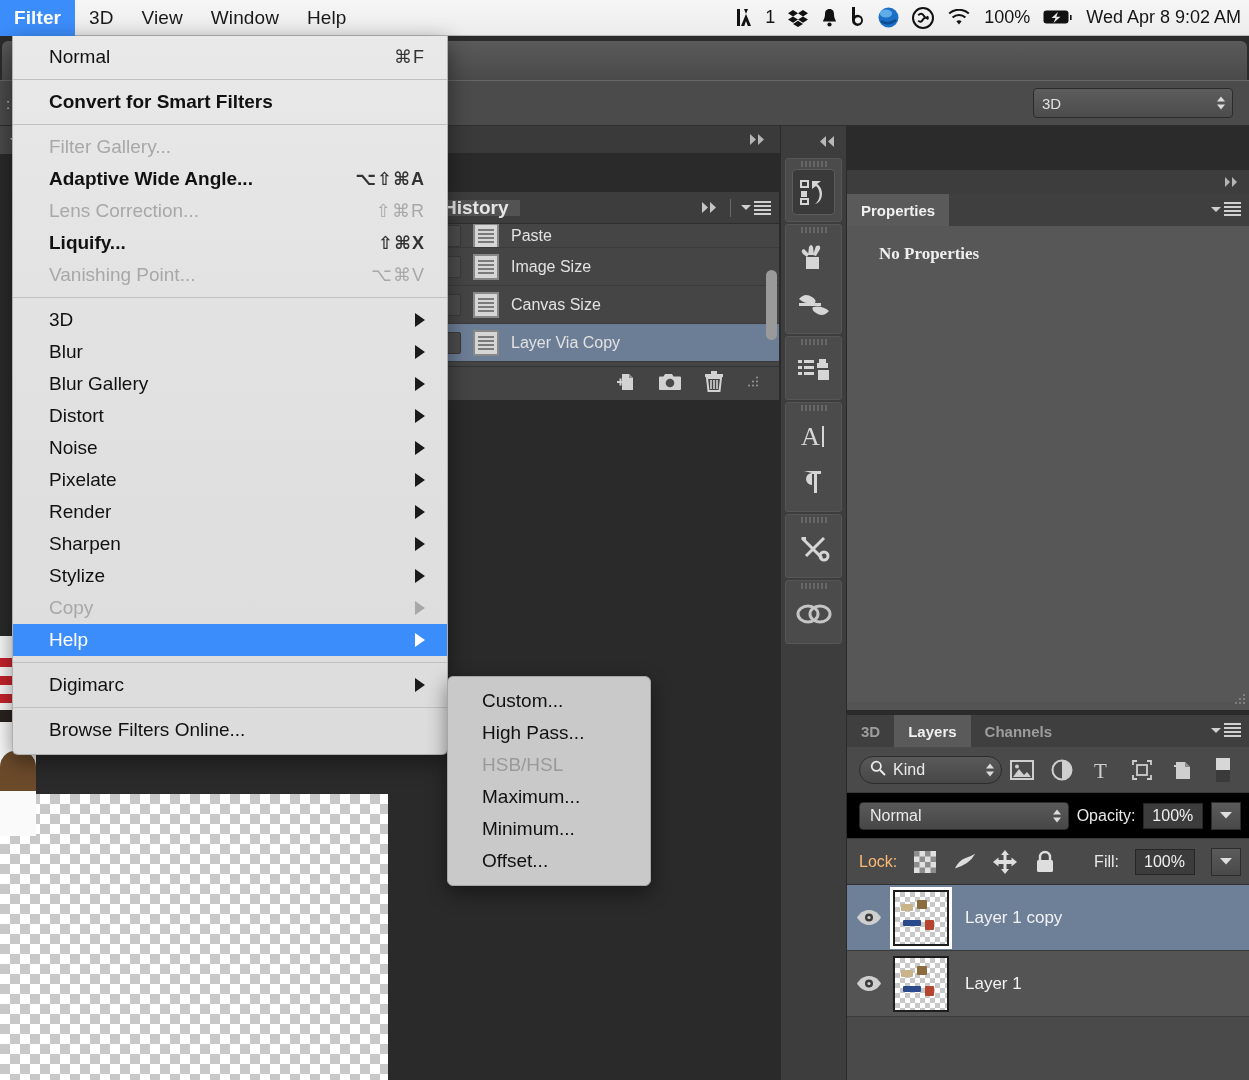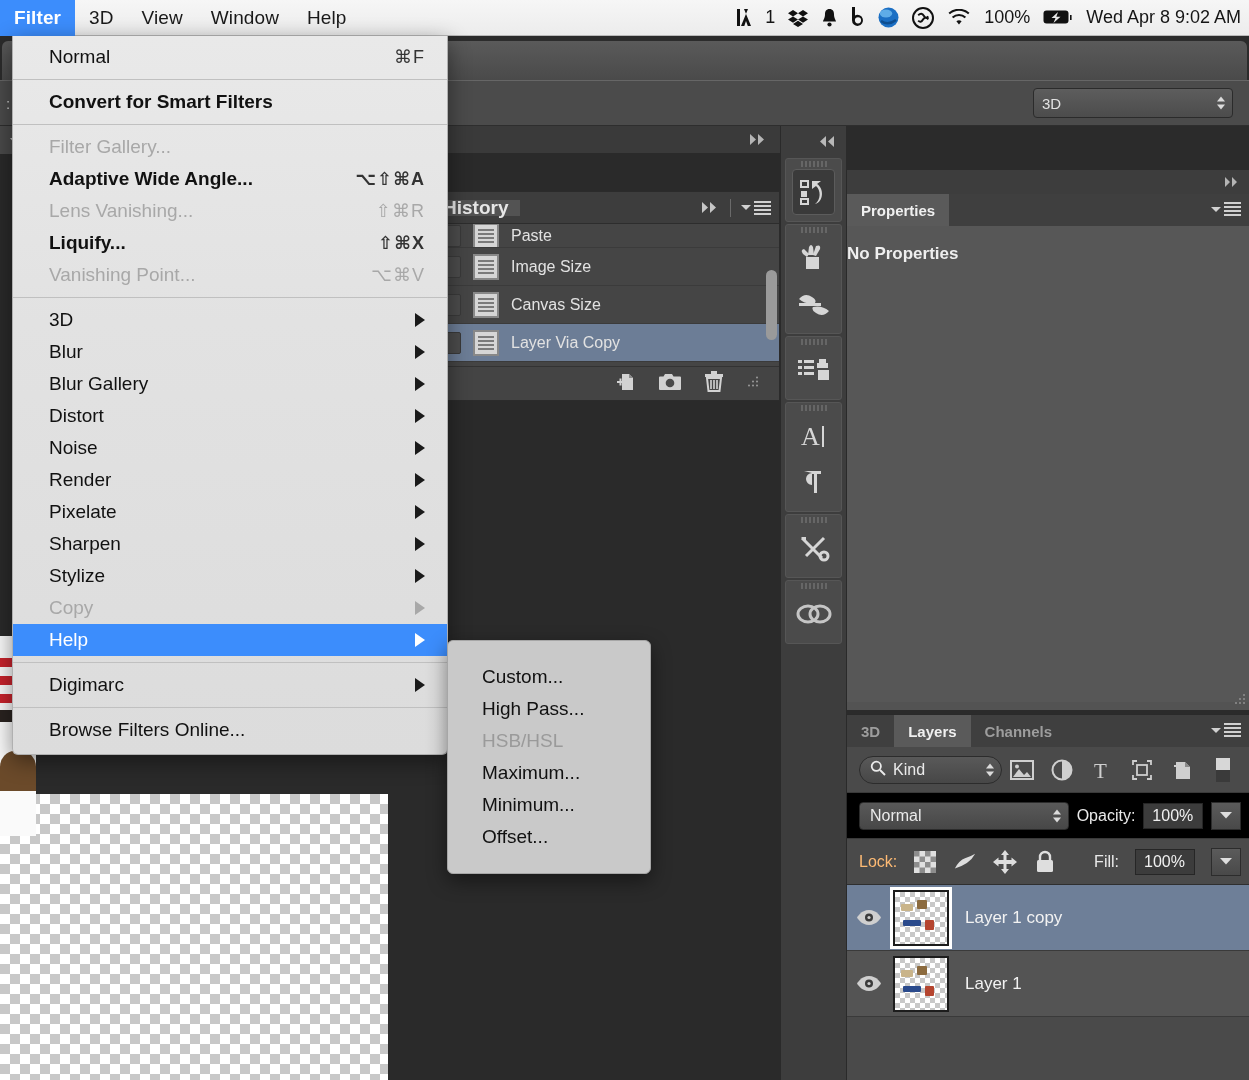--- a/index.html
+++ b/index.html
@@ -162,21 +162,21 @@
   .panel-tab{
     height:32px; display:flex; align-items:center; padding:0 14px;
     color:#9d9d9d; font-size:15px; font-weight:bold;
   }
   .panel-tab.active{ background:#5a5a5a; color:#f0f0f0; }
   .panel-menu{ position:absolute; right:8px; top:8px; display:flex; align-items:center; gap:3px;}
   .hamb{ display:flex; flex-direction:column; gap:2px; }
   .hamb b{ display:block; width:17px; height:2px; background:#d0d0d0; }
   .tri-dn{ width:0;height:0;border-left:5px solid transparent;border-right:5px solid transparent;
            border-top:5px solid #d0d0d0; }
-  #props-body{ height:476px; background:#575757; padding:18px 0 0 0; }
+  #props-body{ height:476px; background:#575757; padding:18px 0 0 32px;font-family:Liberation Serif, serif; }
   #no-props{ color:#efefef; font-size:17px; font-weight:bold; }
   #props-resizer{ position:absolute; right:3px; bottom:3px; width:14px; height:14px; }
 
   
   #layers-panel{
     position:absolute; left:846px; top:678px; width:403px; height:366px;
     background:#4a4a4a; border-left:1px solid #2a2a2a; border-top:1px solid #2a2a2a;
   }
   #layers-tabbar{ height:32px; background:#3f3f3f; display:flex; align-items:center; position:relative;}
   #filter-row{ height:46px; background:#4a4a4a; display:flex; align-items:center;
@@ -248,24 +248,24 @@
   .arrow-r{
     margin-left:auto; width:0;height:0;
     border-top:7px solid transparent; border-bottom:7px solid transparent;
     border-left:10px solid #1a1a1a;
   }
   .mi.dis .arrow-r{ border-left-color:#a8a8a8; }
   .mi.hl .arrow-r{ border-left-color:#fff; }
 
   
   #sub-menu{
-    position:absolute; left:447px; top:640px; width:204px;
+    position:absolute; left:447px; top:676px; width:204px;
     background:#c9c9c9; border:1px solid #a6a6a6; border-radius:6px;
     box-shadow:0 7px 20px rgba(0,0,0,.45);
-    z-index:110; padding:20px 0;
+    z-index:110; padding:8px 0;
   }
   .smi{ height:32px; display:flex; align-items:center; padding:0 16px 0 34px;
         font-size:19px; color:#111; }
   .smi.dis{ color:#9a9a9a; }
 </style>
 </head>
 <body>
 
 <div id="menubar">
   <div class="mb-item active">Filter</div>
@@ -845,21 +845,21 @@
     </div>
     <div class="mi-sep"></div>
     <div class="mi dis">
       <span>Filter Gallery...</span>
     </div>
     <div class="mi bold">
       <span>Adaptive Wide Angle...</span>
       <span class="sc">⌥⇧⌘A</span>
     </div>
     <div class="mi dis">
-      <span>Lens Vanishing...</span>
+      <span>Lens Correction...</span>
       <span class="sc">⇧⌘R</span>
     </div>
     <div class="mi bold">
       <span>Liquify...</span>
       <span class="sc">⇧⌘X</span>
     </div>
     <div class="mi dis">
       <span>Vanishing Point...</span>
       <span class="sc">⌥⌘V</span>
     </div>
@@ -878,25 +878,25 @@
     </div>
     <div class="mi">
       <span>Distort</span>
       <span class="arrow-r"></span>
     </div>
     <div class="mi">
       <span>Noise</span>
       <span class="arrow-r"></span>
     </div>
     <div class="mi">
+      <span>Pixelate</span>
+      <span class="arrow-r"></span>
+    </div>
+    <div class="mi">
       <span>Render</span>
-      <span class="arrow-r"></span>
-    </div>
-    <div class="mi">
-      <span>Pixelate</span>
       <span class="arrow-r"></span>
     </div>
     <div class="mi">
       <span>Sharpen</span>
       <span class="arrow-r"></span>
     </div>
     <div class="mi">
       <span>Stylize</span>
       <span class="arrow-r"></span>
     </div>

